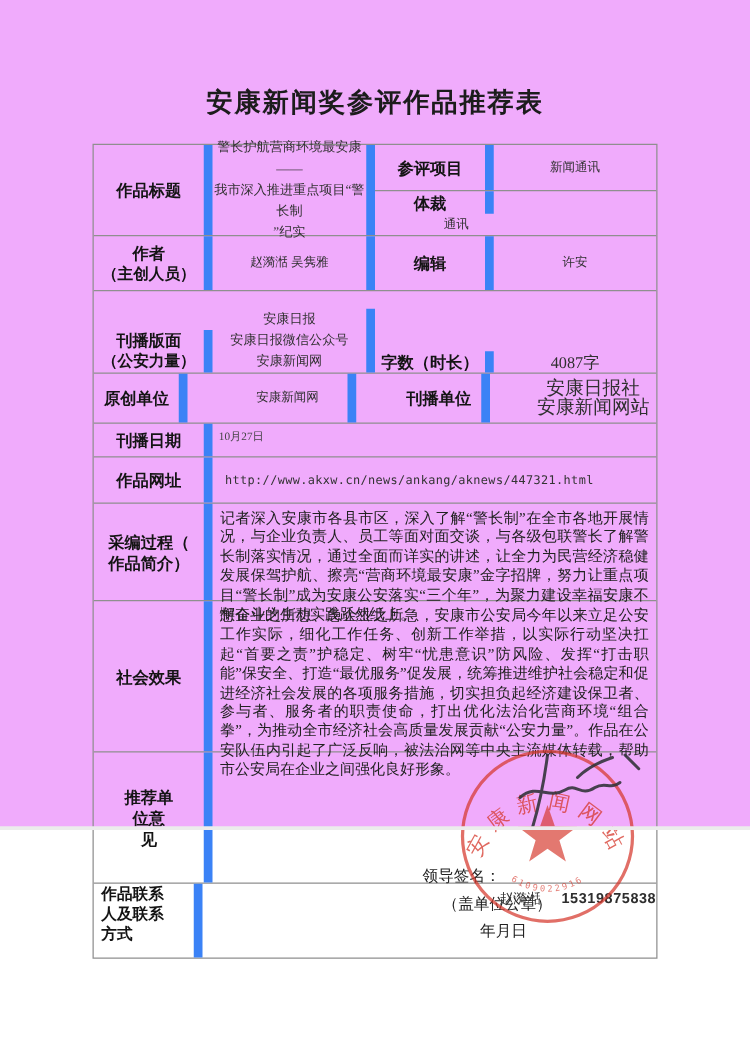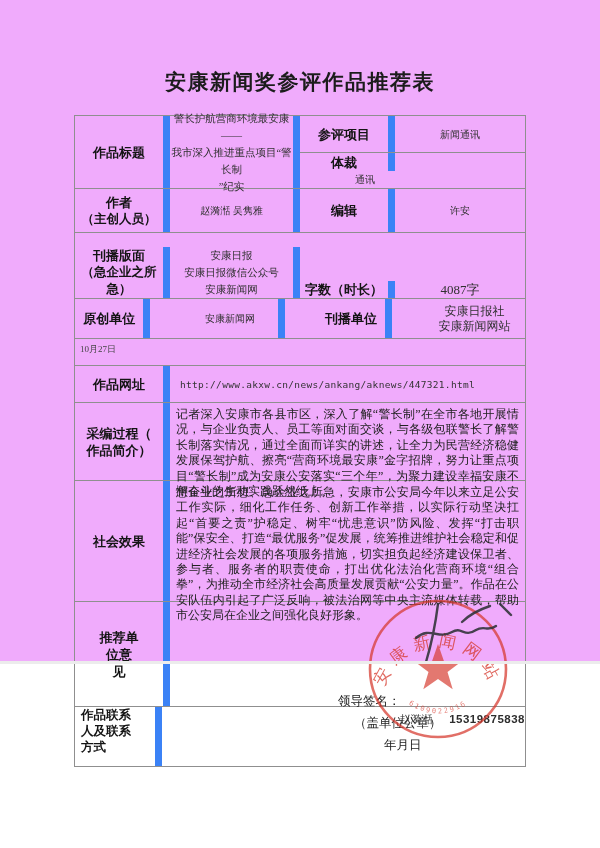--- a/index.html
+++ b/index.html
@@ -101,21 +101,21 @@
         <span>编辑</span>
       </div>
       <div class="cell c4 value-cell value-small">
         <span>许安</span>
       </div>
     </div>
 
     <div class="trow" style="height:66px;align-items:flex-end;">
       <div class="cell br c1 label-cell">
         <span>刊播版面</span>
-        <span class="sub">（急企业之所急）</span>
+        <span class="sub">（公安力量）</span>
       </div>
       <div class="cell br c2 value-cell">
         <span>安康日报</span>
         <span>安康日报微信公众号</span>
         <span>安康新闻网</span>
       </div>
       <div class="cell br c3 label-cell">
         <span>字数（时长）</span>
       </div>
       <div class="cell c4 value-cell" style="font-size:13px;">
@@ -126,27 +126,30 @@
     <div class="trow" style="height:40px;gap:32px;">
       <div class="cell br c1 label-cell">
         <span>原创单位</span>
       </div>
       <div class="cell br c2 value-cell value-small">
         <span>安康新闻网</span>
       </div>
       <div class="cell br c3 label-cell">
         <span>刊播单位</span>
       </div>
-      <div class="cell c4 value-cell" style="font-size:12px; line-height:15px;">
+      <div class="cell c4 value-cell" style="font-size:15px; line-height:15px;">
         <span>安康日报社</span>
         <span>安康新闻网站</span>
       </div>
     </div>
 
     <div class="trow" style="height:27px;">
+      <div class="cell br c1 label-cell">
+        <span>刊播日期</span>
+      </div>
       <div class="cell cwide value-cell value-topleft">
         <span>10月27日</span>
       </div>
     </div>
 
     <div class="trow" style="height:37px;">
       <div class="cell br c1 label-cell">
         <span>作品网址</span>
       </div>
       <div class="cell cwide value-cell url-cell">

